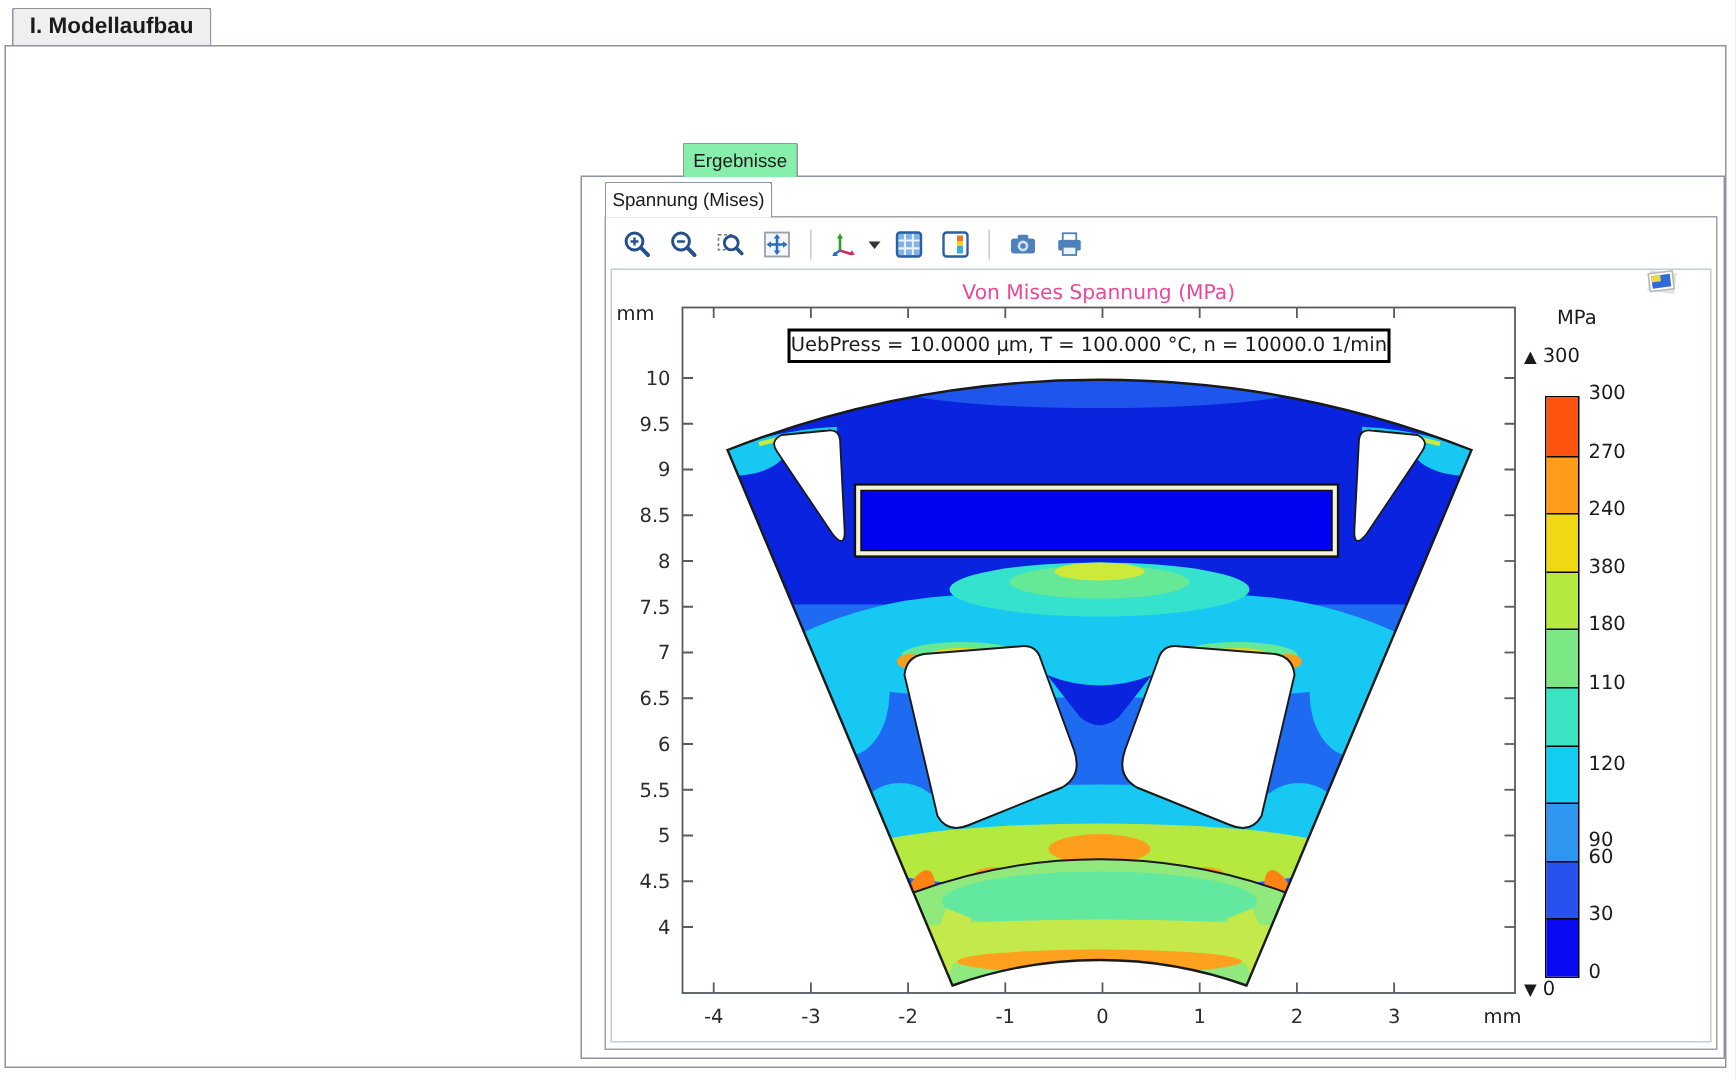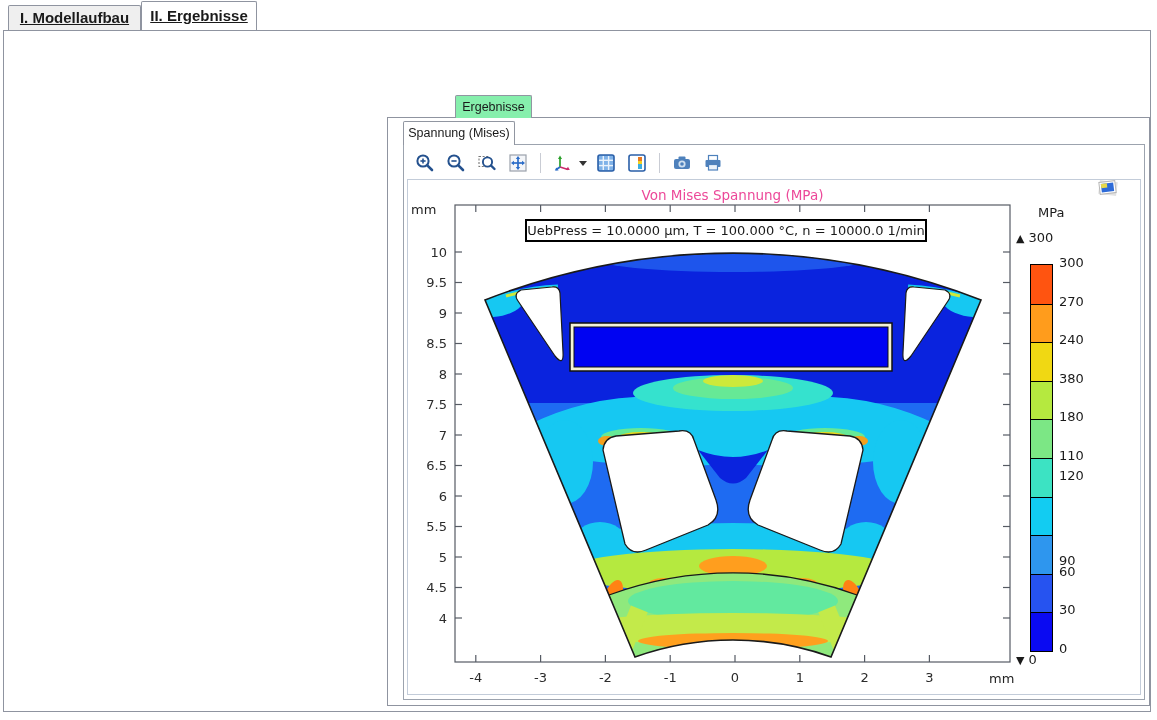--- a/index.html
+++ b/index.html
@@ -1,21 +1,21 @@
 <!DOCTYPE html>
 <html><head>
 <meta charset="utf-8">
 <style>
   html,body{margin:0;padding:0;background:#fff;}
   .app{position:relative;width:1157px;height:720px;background:#ffffff;
        font-family:"Liberation Sans",sans-serif;color:#1a1a1a;overflow:hidden;
        outline:1px solid #c6cad2;}
   
   .main-tab{position:absolute;box-sizing:border-box;border:1px solid #8f94a0;border-bottom:none;
-            border-radius:2px 2px 0 0;font-weight:bold;font-size:15px;text-align:center;cursor:default;text-decoration:underline;}
+            border-radius:2px 2px 0 0;font-weight:bold;font-size:15px;text-align:center;cursor:default;}
   .main-tab.inactive{left:8px;top:5px;width:133px;height:25px;line-height:24px;background:#efefef;}
   .main-tab.active{left:141px;top:1px;width:116px;height:29px;line-height:28px;background:#fff;z-index:3;}
   .content-panel{position:absolute;left:3px;top:30px;width:1148px;height:682px;background:#fff;
                  border:1px solid #8f94a0;box-sizing:border-box;z-index:1;}
   
   .info-icon{position:absolute;left:26px;top:52px;}
   .info-label{position:absolute;font-size:13px;color:#1a1a1a;}
   .info-value{position:absolute;font-size:13px;color:#1a1a1a;}
   
   .vw-logo{position:absolute;left:1097px;top:40px;}
@@ -66,21 +66,20 @@
   .snapshot-corner{position:absolute;left:1096px;top:176px;z-index:6;}
 </style>
 </head>
 <body>
 
 <div class="app">
 
   <div class="content-panel"></div>
 
   <div class="main-tab inactive">I. Modellaufbau</div>
-  <div class="main-tab active">II. Ergebnisse</div>
 
   <span class="info-icon">
     <svg width="38" height="38" viewBox="0 0 38 38">
       <circle cx="19" cy="19" r="16.5" fill="#fdfdfe" stroke="#86a8c8" stroke-width="2.2"></circle>
       <text x="17" y="27" font-family="DejaVu Serif, serif" font-style="italic" font-weight="bold" font-size="22" fill="#2e6aad">i</text>
     </svg>
   </span>
   <div class="info-label" style="left:73px;top:70px">Letzte Berechnungszeit:</div>
   <div class="info-value" style="left:265px;top:70px">41 s</div>
   <div class="info-label" style="left:73px;top:96px">Anzahl Berechnungen:</div>
@@ -391,21 +390,21 @@
       <div class="legend-band" style="height: 38.6px; box-sizing: border-box; border-top: 1px solid rgb(0, 0, 0); background: rgb(18, 204, 242);"></div>
       <div class="legend-band" style="height: 38.6px; box-sizing: border-box; border-top: 1px solid rgb(0, 0, 0); background: rgb(46, 150, 238);"></div>
       <div class="legend-band" style="height: 38.6px; box-sizing: border-box; border-top: 1px solid rgb(0, 0, 0); background: rgb(38, 83, 240);"></div>
       <div class="legend-band" style="height: 38.6px; box-sizing: border-box; border-top: 1px solid rgb(0, 0, 0); background: rgb(10, 10, 242);"></div>
     </div>
   <div id="legend-labels">
       <div class="legend-tick" style="top: 641px;">0</div>
       <div class="legend-tick" style="top: 602.4px;">30</div>
       <div class="legend-tick" style="top: 563.8px;">60</div>
       <div class="legend-tick" style="top: 553px;">90</div>
-      <div class="legend-tick" style="top: 468px;">120</div>
+      <div class="legend-tick" style="top: 502px;">120</div>
       <div class="legend-tick" style="top: 448px;">110</div>
       <div class="legend-tick" style="top: 409.4px;">180</div>
       <div class="legend-tick" style="top: 370.8px;">380</div>
       <div class="legend-tick" style="top: 332.2px;">240</div>
       <div class="legend-tick" style="top: 293.6px;">270</div>
       <div class="legend-tick" style="top: 255px;">300</div>
     </div>
   <div class="legend-marker" style="left:1016px;top:652px">
     <span class="tri">▼</span><span>0</span>
   </div>

